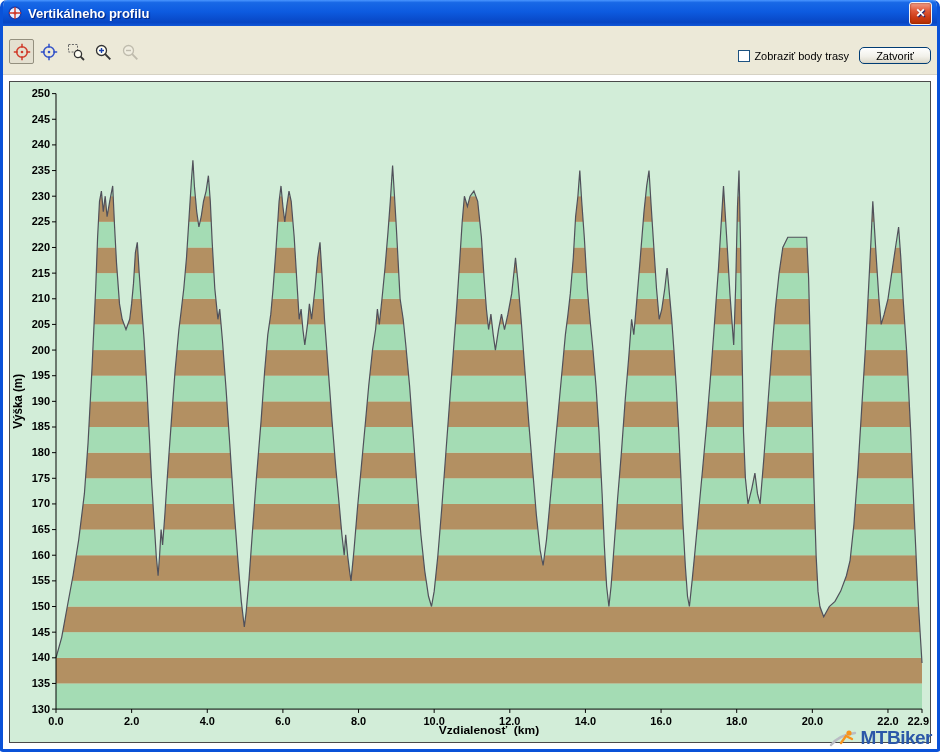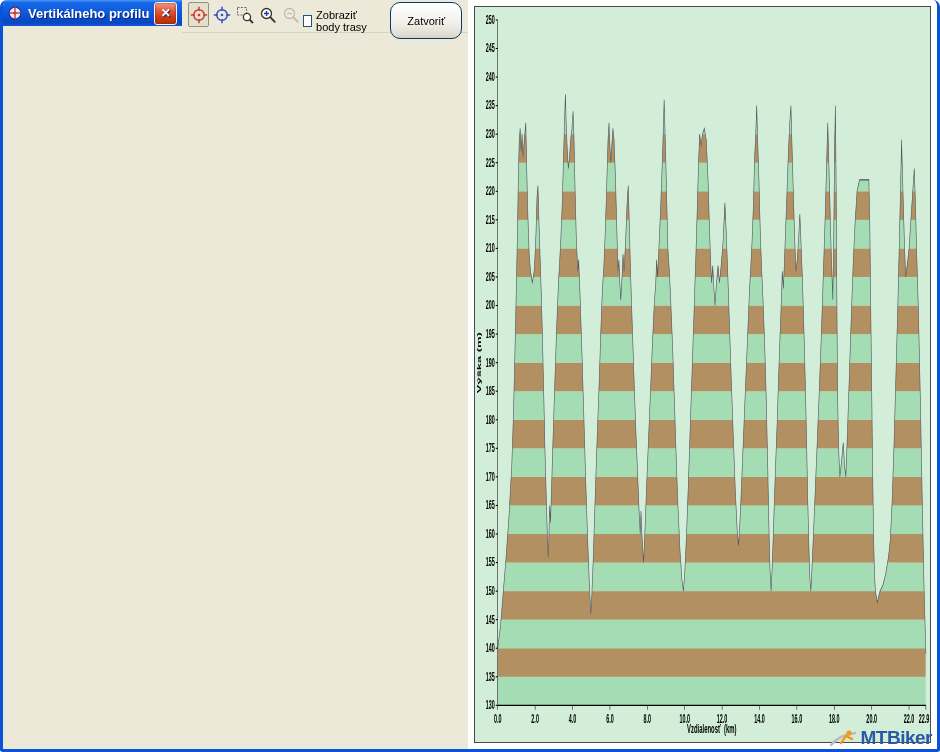--- a/index.html
+++ b/index.html
@@ -1,42 +1,42 @@
 <!DOCTYPE html>
 <html><head>
 <meta charset="utf-8">
 <style>
   html,body{margin:0;padding:0;width:940px;height:752px;overflow:hidden;
     font-family:"Liberation Sans",sans-serif;background:#fff;}
-  .window{position:absolute;inset:0;display:flex;flex-direction:row;
+  .window{position:absolute;inset:0;display:flex;flex-direction:column;
     border:3px solid #0a52d8;border-top:none;border-radius:7px 7px 3px 3px;
     overflow:hidden;background:#ece9d8;box-sizing:border-box;}
   
   .titlebar{height:26px;flex:0 0 26px;display:flex;align-items:center;gap:5px;
     padding:0 5px 0 4px;color:#fff;font-weight:bold;font-size:13px;
     text-shadow:1px 1px 1px #00227a;
     background:linear-gradient(180deg,#4a96ff 0%,#1868e6 10%,#0d5be0 45%,#0846c4 86%,#1157d8 100%);}
   .title-text{flex:1;white-space:nowrap;overflow:hidden;}
   .close-btn{width:21px;height:21px;border-radius:3px;border:1px solid #f2f2f2;
     display:flex;align-items:center;justify-content:center;color:#fff;
     font-size:12px;font-weight:bold;cursor:pointer;
     background:linear-gradient(180deg,#f0a08a 0%,#e25c3c 35%,#cc3a14 70%,#b33000 100%);
     box-shadow:inset 0 0 2px #7e1a00;}
   
-  .toolbar{height:28px;flex:0 0 28px;display:flex;align-items:flex-start;gap:2px;
-    padding:2px 6px;background:#ece9d8;border-bottom:1px solid #d6d2c4;}
+  .toolbar{height:28px;flex:0 0 28px;display:flex;align-items:flex-end;gap:2px;
+    padding:10px 6px;background:#ece9d8;border-bottom:1px solid #d6d2c4;}
   .tool{width:23px;height:23px;display:flex;align-items:center;justify-content:center;
     border:1px solid transparent;border-radius:2px;cursor:pointer;}
   .tool.active{border:1px solid #94907f;background:#e4e0d0;}
   .tool.disabled{opacity:.55;cursor:default;}
   .toolbar-right{margin-left:auto;display:flex;align-items:center;gap:10px;}
   .chk-wrap{display:flex;align-items:center;gap:4px;font-size:11px;color:#000;cursor:pointer;}
   .chk{width:12px;height:12px;border:1px solid #1d5281;background:#fff;box-sizing:border-box;}
-  .xp-btn{min-width:72px;height:37px;font-size:11px;font-family:"Liberation Sans",sans-serif;
-    border:1px solid #003c74;border-radius:10px;cursor:pointer;color:#000;
+  .xp-btn{min-width:72px;height:17px;font-size:11px;font-family:"Liberation Sans",sans-serif;
+    border:1px solid #003c74;border-radius:5px;cursor:pointer;color:#000;
     background:linear-gradient(180deg,#ffffff 0%,#f2f1ea 55%,#e0ddd0 90%,#d6d2c4 100%);}
   
   .content{flex:1;background:#ffffff;padding:6px;display:flex;min-height:0;}
   .chart-panel{flex:1;border:1px solid #4a4a4a;background:#d2edd8;position:relative;min-width:0;}
   .chart-panel svg{position:absolute;inset:0;width:100%;height:100%;
     font-family:"Liberation Sans",sans-serif;}
   
   .watermark{position:absolute;right:8px;bottom:3px;display:flex;align-items:center;
     gap:2px;z-index:20;pointer-events:none;}
   .watermark .wm-text{font-size:19px;font-weight:bold;color:#2b57a8;letter-spacing:-0.5px;}

